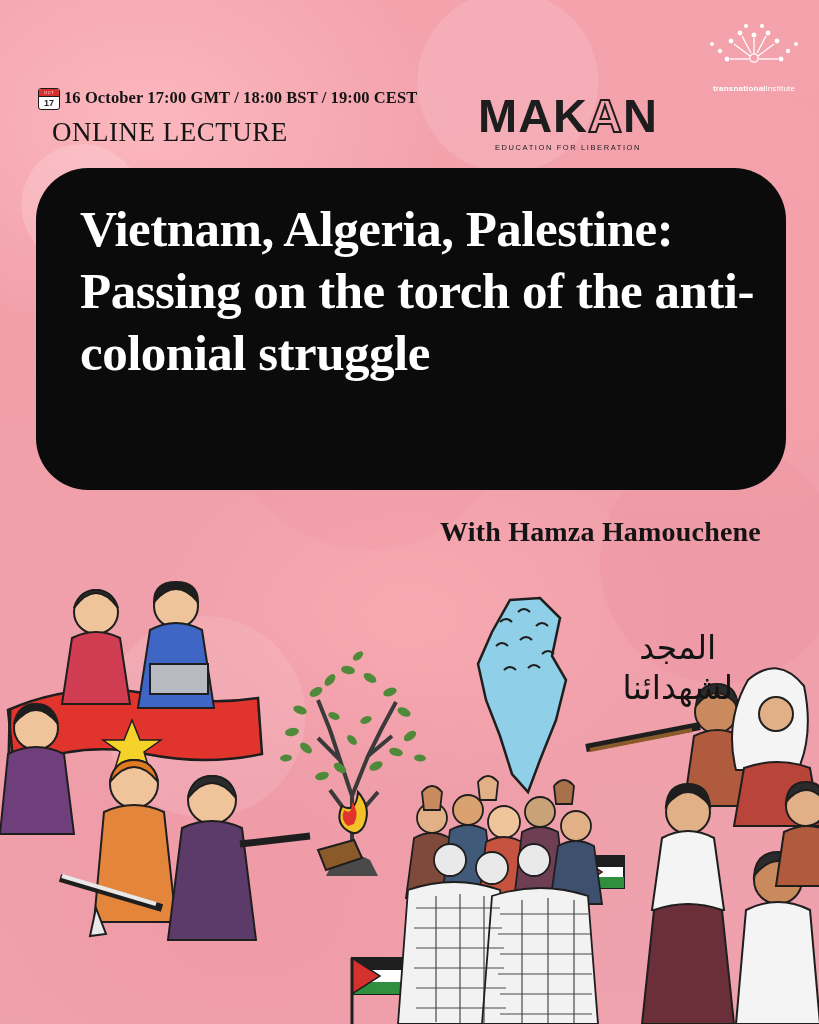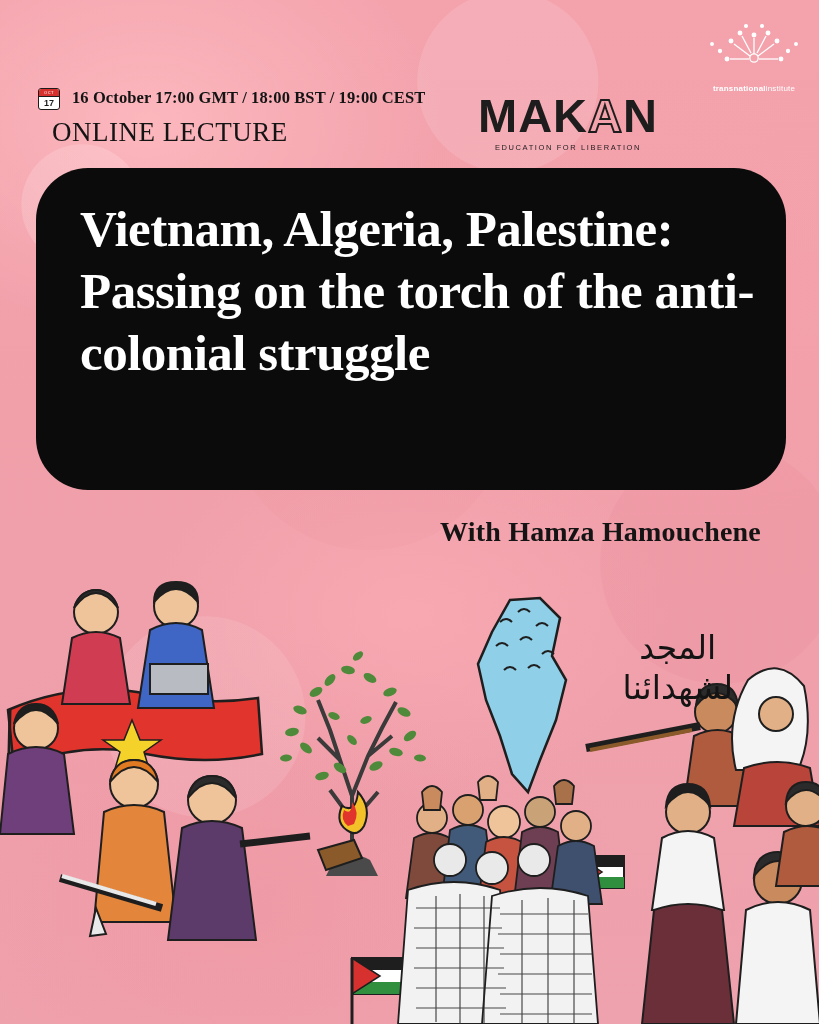--- a/index.html
+++ b/index.html
@@ -67,21 +67,20 @@
   .datetime {
     position: absolute;
     left: 64px;
     top: 88px;
     font-family: "Liberation Serif", serif;
     font-weight: bold;
     font-size: 16.5px;
     color: #141414;
     letter-spacing: 0.1px;
     white-space: nowrap;
-    margin-left: 8px;
   }
   .lecture-label {
     position: absolute;
     left: 52px;
     top: 117px;
     font-family: "Liberation Serif", serif;
     font-weight: normal;
     font-size: 27px;
     letter-spacing: 0.5px;
     color: #141414;

